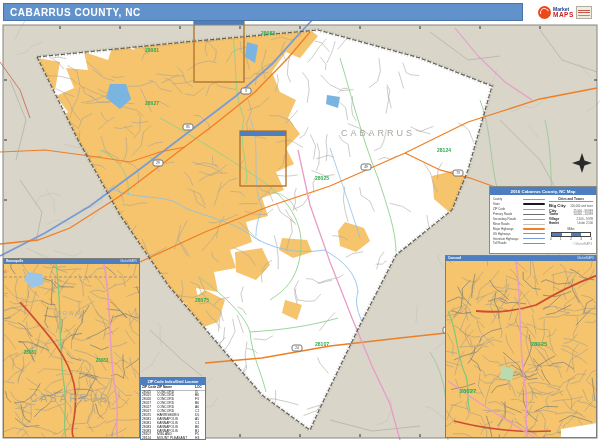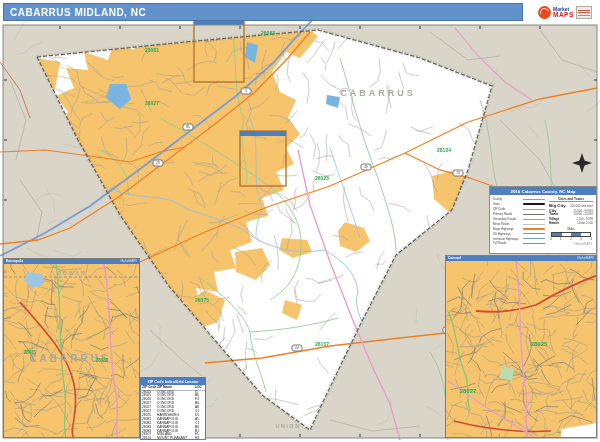--- a/index.html
+++ b/index.html
@@ -18,21 +18,21 @@
   .logo-market{font-size:5px;font-weight:bold;color:#1a3e8c;}
   .logo-maps{font-size:6.5px;font-weight:bold;color:#d21f1f;letter-spacing:.5px;}
   .logo-box{width:16px;height:13px;border:1px solid #b0aca0;background:#efece2;display:flex;flex-direction:column;
     justify-content:center;gap:1.5px;padding:1px;box-sizing:border-box;}
   .logo-box i{display:block;height:1px;background:#c0584a;}
   .logo-box i:last-child{background:#9a968a;}
   
   #labels{position:absolute;left:0;top:0;width:600px;height:442px;pointer-events:none;}
   .mlabel{position:absolute;transform:translate(-50%,-50%);white-space:nowrap;line-height:1;}
   .zip-in{color:#2fa94e;font-weight:bold;}
-  .county{color:#a8a79e;font-weight:bold;}
+  .county{color:#a8a79e;font-weight:normal;margin-top:40px;}
   .shield{position:absolute;width:9px;height:5px;background:#ffffff;border:0.5px solid #777;border-radius:2.5px;
     font-size:3.2px;line-height:4.5px;text-align:center;color:#333;transform:translate(-50%,-50%);}
   
   .inset{position:absolute;border:1px solid #7d7d76;box-sizing:border-box;background:#f6c46d;overflow:hidden;}
   #inset-left{left:3px;top:258px;width:137px;height:180px;}
   #inset-right{left:445px;top:255px;width:152px;height:183px;}
   .inset-bar{height:5px;background:#4d7fc0;display:flex;justify-content:space-between;align-items:center;padding:0 2px;}
   .inset-bar b{color:#fff;font-size:3.2px;font-weight:bold;line-height:5px;}
   .inset-bar i{color:#d7e4f4;font-size:2.8px;font-style:normal;line-height:5px;}
   .inset-body{position:relative;}
@@ -161,21 +161,21 @@
 
     <path fill="#2a2a2a" d="M582,153 L584.5,160.5 L592,163 L584.5,165.5 L582,173 L579.5,165.5 L572,163 L579.5,160.5 Z"></path>
 
     <rect x="3" y="25" width="594" height="413" fill="none" stroke="#86867e" stroke-width="1"></rect>
     <path stroke="#333" stroke-width="1" d="M60,26 V29 M120,26 V29 M180,26 V29 M240,26 V29 M300,26 V29 M360,26 V29 M420,26 V29 M480,26 V29 M540,26 V29
          M60,434 V437 M120,434 V437 M240,434 V437 M300,434 V437 M360,434 V437 M420,434 V437
          M4,80 H7 M4,140 H7 M4,200 H7 M594,80 H597 M594,140 H597 M594,200 H597 M594,260 H597 M594,320 H597 M594,380 H597"></path>
   </svg>
 
   <div id="title-bar">
-    <span>CABARRUS MIDLAND, NC</span>
+    <span>CABARRUS COUNTY, NC</span>
   </div>
 
   <div id="logo">
     <span class="logo-circle"></span>
     <span class="logo-words">
       <span class="logo-market">Market</span>
       <span class="logo-maps">MAPS</span>
     </span>
     <span class="logo-box">
         <i></i>

